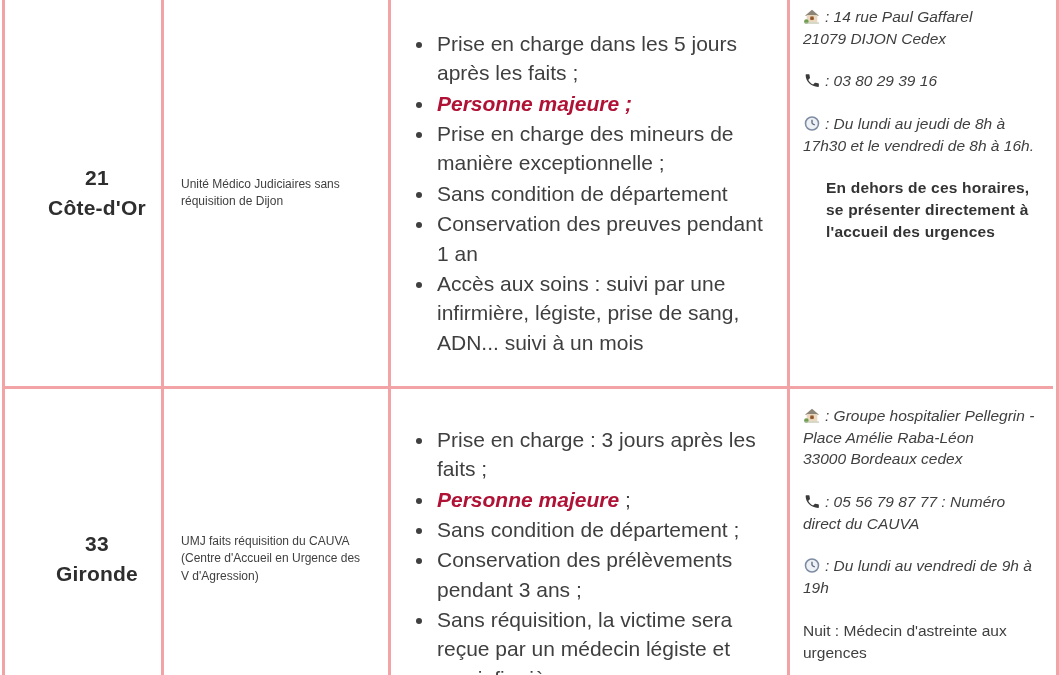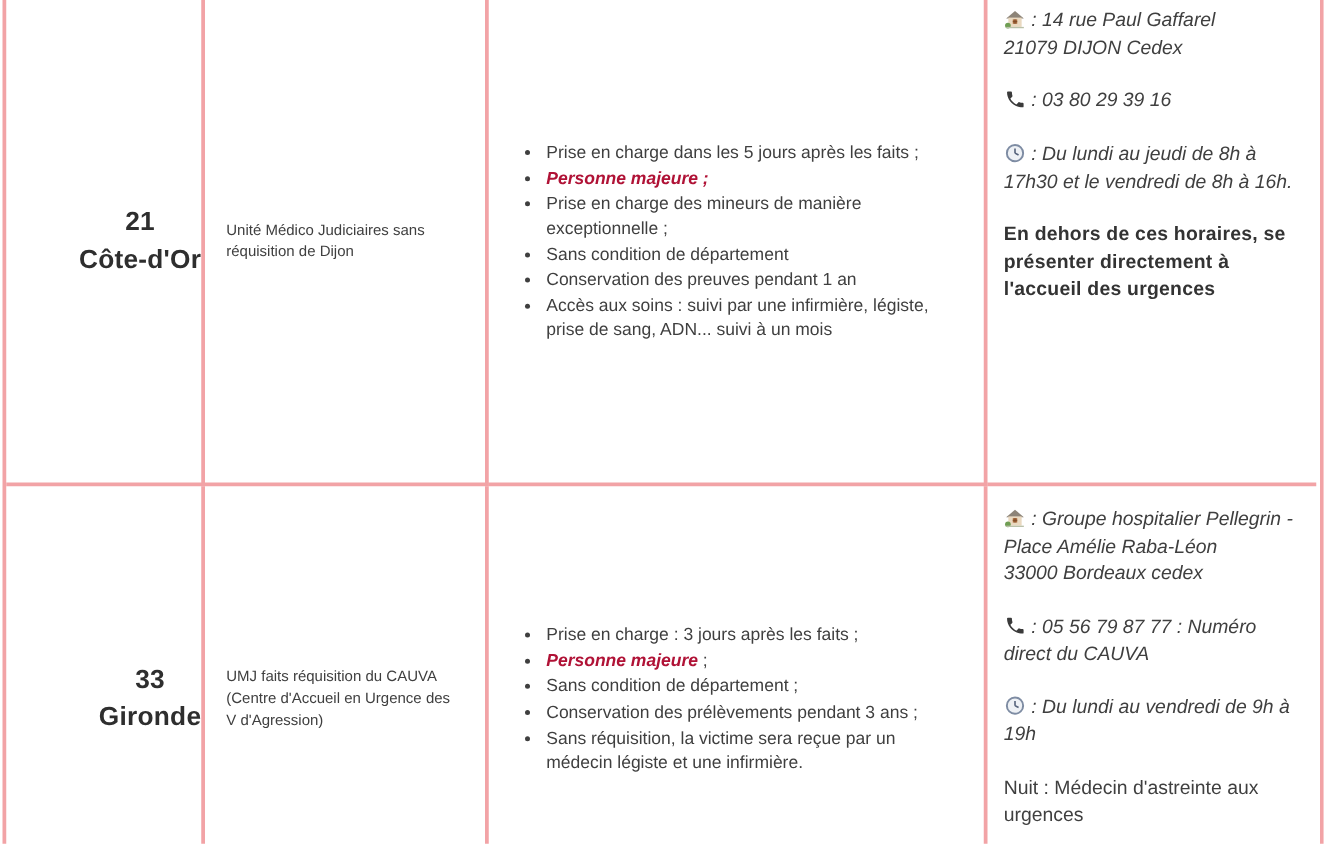--- a/index.html
+++ b/index.html
@@ -13,33 +13,33 @@
   .umj-table {
     margin-left:2px; display:grid;
     grid-template-columns:159px 227px 399px 263px;
     border-left:3px solid #f2a3a6; border-right:3px solid #f2a3a6;
     background:#fff;
   }
   .cell { border-right:3px solid #f2a3a6; overflow:hidden; }
   .cell.last { border-right:none; }
   .r1 { height:389px; border-bottom:3px solid #f2a3a6; }
   .r2 { height:340px; }
-  .c-dept { display:flex; align-items:center; justify-content:flex-end; text-align:center;padding-left:28px; }
+  .c-dept { display:flex; align-items:center; justify-content:center; text-align:center;padding-left:28px; }
   .dept { font-weight:bold; font-size:21px; color:#2e2e2e; line-height:1.42; letter-spacing:.2px; }
   .c-unit { display:flex; align-items:center; padding:0 20px 0 17px; }
   .unit { font-size:12px; line-height:1.42; }
   .c-bullets { display:flex; align-items:center; padding:0 20px 0 0; }
   .c-bullets ul { list-style:disc outside; padding-left:44px; width:100%; }
-  .c-bullets li { font-size:14px; line-height:1.4; margin:1px 0; padding-left:2px; }
+  .c-bullets li { font-size:21px; line-height:1.4; margin:1px 0; padding-left:2px; }
   .red-strong { color:#b01236; font-weight:bold;font-style:italic; }
   .c-contact { padding:6px 12px 10px 13px; font-size:15.5px; line-height:1.4; }
   .c-contact.r2 { padding-top:16px; }
   .contact-line { margin-bottom:21px;font-style:italic; }
   .contact-note { margin-bottom:21px; }
-  .contact-note.bold { font-weight:bold; color:#333333; letter-spacing:.2px; }
+  .contact-note.bold { font-weight:bold; color:#333333; letter-spacing:.2px;margin-left:23px; }
   .pre { white-space:pre-line; }
   .icon { display:inline-block; width:18px; height:17px; vertical-align:-3px; margin-right:4px; }
   .icon svg { display:block; width:100%; height:100%; }
 </style>
 </head>
 <body>
 
 <div class="viewport">
   <div class="umj-table">
 

